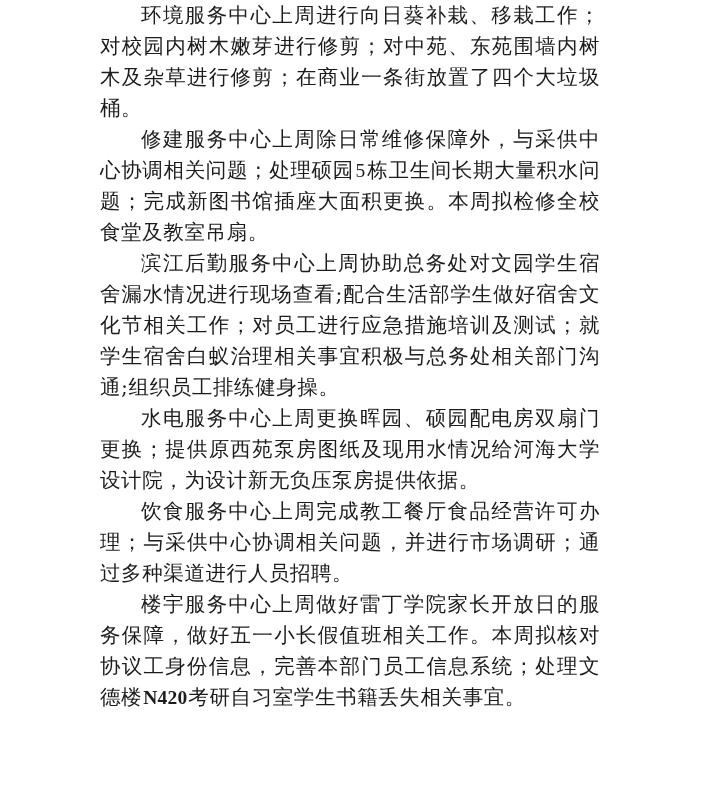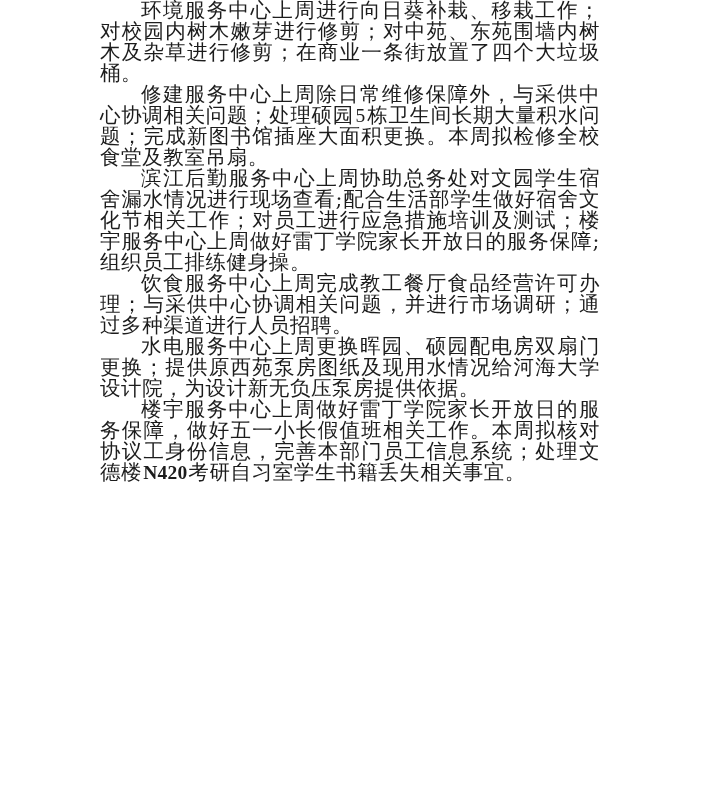--- a/index.html
+++ b/index.html
@@ -29,21 +29,21 @@
     left: 100px;
     top: 0px;
     width: 500px;
   }
 
   .para {
     margin: 0;
     padding: 0;
     text-indent: 2em;
     font-size: 20.5px;
-    line-height: 21px;
+    line-height: 31px;
     letter-spacing: 0.6px;
     text-align: justify;
     text-justify: inter-character;
     color: #1c1c1c;
     font-weight: 400;
     -webkit-font-smoothing: antialiased;
   }
 
   
   .latin {
@@ -63,22 +63,22 @@
 </head>
 <body>
 
 <div class="page">
   <div class="doc-body">
 
     <p class="para"><span>环境服务中心上周进行向日葵补栽、移栽工作；对校园内树木嫩芽进行修剪；对中苑、东苑围墙内树木及杂草进行修剪；在商业一条街放置了四个大垃圾桶。</span></p>
 
     <p class="para"><span>修建服务中心上周除日常维修保障外，与采供中心协调相关问题；处理硕园</span><span class="num">5</span><span>栋卫生间长期大量积水问题；完成新图书馆插座大面积更换。本周拟检修全校食堂及教室吊扇。</span></p>
 
-    <p class="para"><span>滨江后勤服务中心上周协助总务处对文园学生宿舍漏水情况进行现场查看;配合生活部学生做好宿舍文化节相关工作；对员工进行应急措施培训及测试；楼宇服务中心上周做好雷丁学院家长开放日的服务保障;组织员工排练健身操。</span></p>
+    <p class="para"><span>滨江后勤服务中心上周协助总务处对文园学生宿舍漏水情况进行现场查看;配合生活部学生做好宿舍文化节相关工作；对员工进行应急措施培训及测试；就学生宿舍白蚁治理相关事宜积极与总务处相关部门沟通;组织员工排练健身操。</span></p>
+
+    <p class="para"><span>水电服务中心上周更换晖园、硕园配电房双扇门更换；提供原西苑泵房图纸及现用水情况给河海大学设计院，为设计新无负压泵房提供依据。</span></p>
 
     <p class="para"><span>饮食服务中心上周完成教工餐厅食品经营许可办理；与采供中心协调相关问题，并进行市场调研；通过多种渠道进行人员招聘。</span></p>
-
-    <p class="para"><span>水电服务中心上周更换晖园、硕园配电房双扇门更换；提供原西苑泵房图纸及现用水情况给河海大学设计院，为设计新无负压泵房提供依据。</span></p>
 
     <p class="para"><span>楼宇服务中心上周做好雷丁学院家长开放日的服务保障，做好五一小长假值班相关工作。本周拟核对协议工身份信息，完善本部门员工信息系统；处理文德楼</span><span class="latin">N420</span><span>考研自习室学生书籍丢失相关事宜。</span></p>
 
   </div>
 </div>
 
 </body></html>

